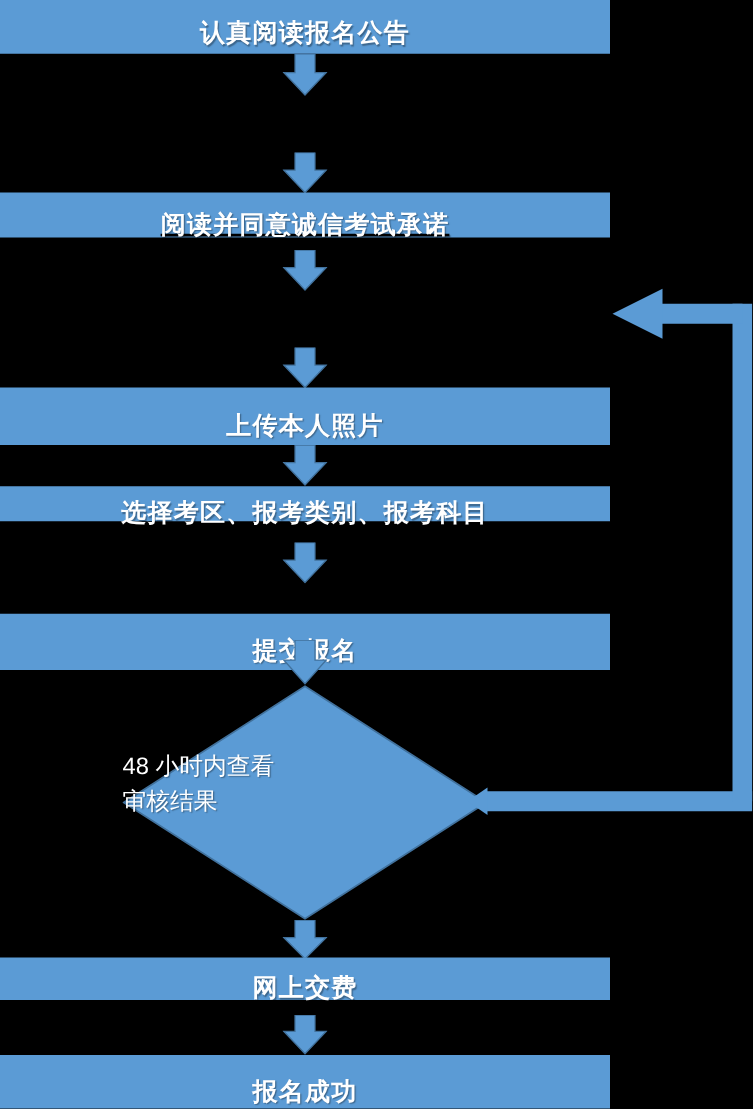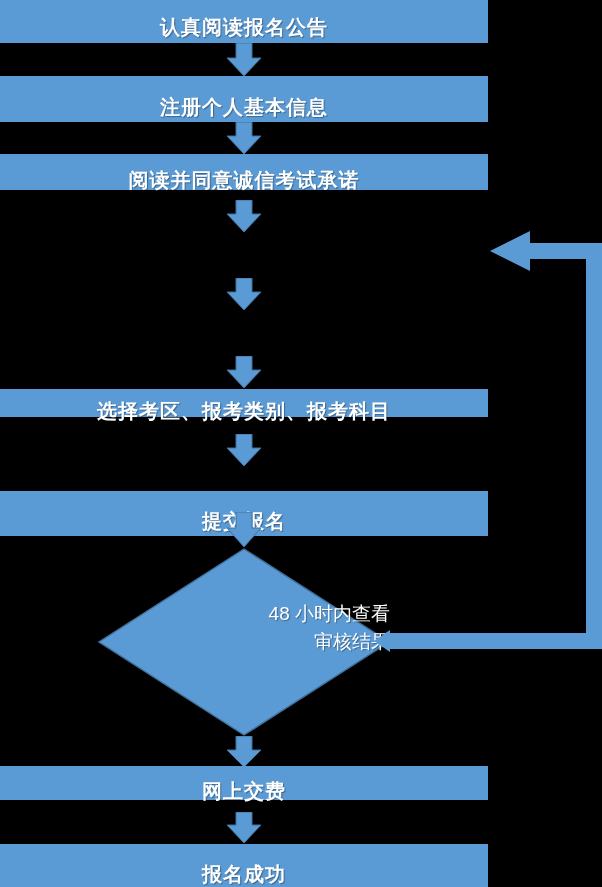--- a/index.html
+++ b/index.html
@@ -44,21 +44,21 @@
   }
   .arrow-down svg { display: block; }
   .diamond-wrap {
     position: absolute;
   }
   .diamond-wrap svg { display: block; }
   .diamond-text {
     position: absolute;
     left: 0;
     width: 100%;
-    text-align: right;
+    text-align: left;
     color: #FFFFFF;
     font-size: 19px;
     line-height: 1.45;
     text-shadow: 1px 1px 1px rgba(0,0,0,0.35);
     pointer-events: none;
   }
   .loop-seg {
     position: absolute;
     background: #5B9BD5;
   }
@@ -76,47 +76,47 @@
   <div class="proc-box" style="top:-4px; height:47px;">
     <span class="proc-label">认真阅读报名公告</span>
   </div>
 
   <div class="arrow-down" style="left:226px; top:43px; height:34px;">
     <svg width="36" height="34" viewBox="0 0 36 34">
       <polygon points="10,0 26,0 26,15 35,15 18,33 1,15 10,15" fill="#5B9BD5" stroke="#41719C" stroke-width="1"></polygon>
     </svg>
   </div>
 
-  <div class="proc-box" style="top:76px; height:46px;">
-    <span class="proc-label">注册个人基本信息</span>
-  </div>
 
   <div class="arrow-down" style="left:226px; top:122px; height:33px;">
     <svg width="36" height="33" viewBox="0 0 36 33">
       <polygon points="10,0 26,0 26,14 35,14 18,32 1,14 10,14" fill="#5B9BD5" stroke="#41719C" stroke-width="1"></polygon>
     </svg>
   </div>
 
-  <div class="proc-box" style="top:154px; height:36px;">
+  <div class="proc-box" style="top:154px; height:36px;text-decoration:underline;">
     <span class="proc-label">阅读并同意诚信考试承诺</span>
   </div>
 
   <div class="arrow-down" style="left:226px; top:200px; height:33px;">
     <svg width="36" height="33" viewBox="0 0 36 33">
       <polygon points="10,0 26,0 26,14 35,14 18,32 1,14 10,14" fill="#5B9BD5" stroke="#41719C" stroke-width="1"></polygon>
     </svg>
   </div>
 
 
   <div class="arrow-down" style="left:226px; top:278px; height:33px;">
     <svg width="36" height="33" viewBox="0 0 36 33">
       <polygon points="10,0 26,0 26,14 35,14 18,32 1,14 10,14" fill="#5B9BD5" stroke="#41719C" stroke-width="1"></polygon>
     </svg>
   </div>
 
+  <div class="proc-box" style="top:310px; height:46px;">
+    <span class="proc-label">上传本人照片</span>
+  </div>
 
   <div class="arrow-down" style="left:226px; top:356px; height:33px;">
     <svg width="36" height="33" viewBox="0 0 36 33">
       <polygon points="10,0 26,0 26,14 35,14 18,32 1,14 10,14" fill="#5B9BD5" stroke="#41719C" stroke-width="1"></polygon>
     </svg>
   </div>
 
   <div class="proc-box" style="top:389px; height:28px;">
     <span class="proc-label">选择考区、报考类别、报考科目</span>
   </div>

